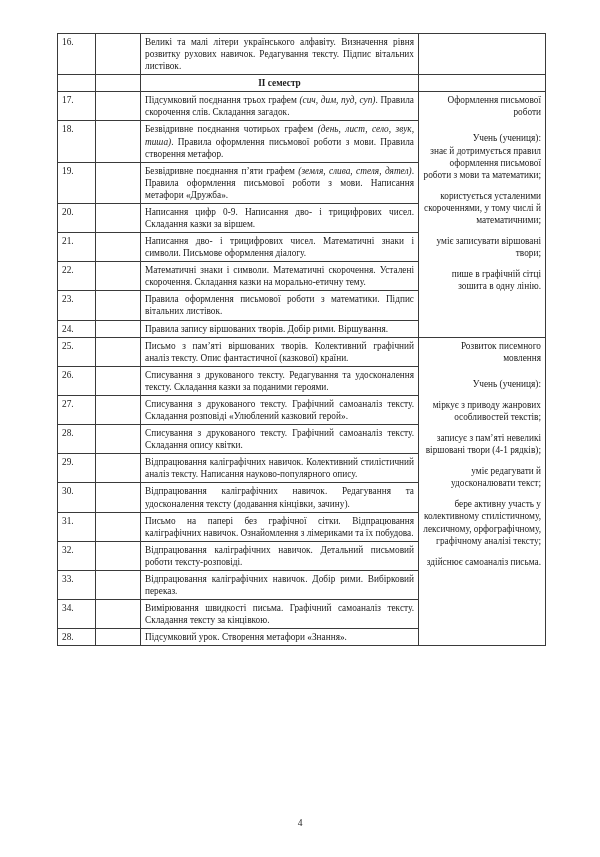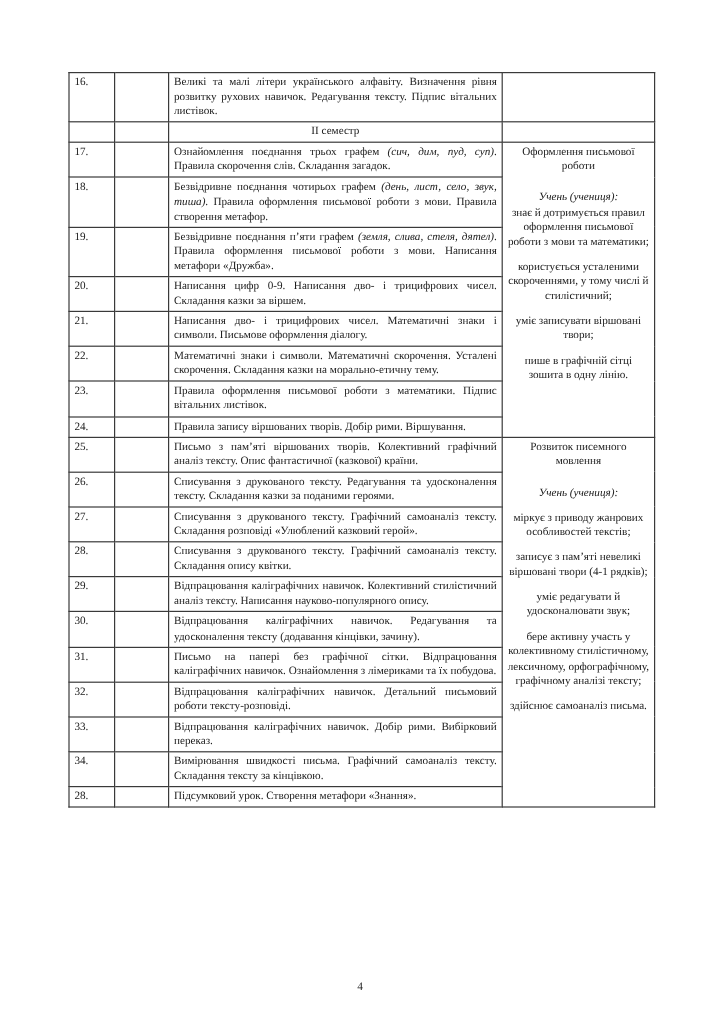--- a/index.html
+++ b/index.html
@@ -20,21 +20,21 @@
     position: absolute;
     left: 0;
     top: 0;
     width: 600px;
     height: 857px;
   }
 
   .doc-table {
     position: absolute;
     left: 57px;
-    top: 60px;
+    top: 33px;
     width: 488px;
     border-collapse: collapse;
     table-layout: fixed;
     padding-left: 18px;
   }
 
   .doc-table td {
     border: 1px solid #3a3a3a;
     vertical-align: top;
     padding: 2px 4px 2px 4px;
@@ -62,39 +62,38 @@
     text-justify: inter-word;
     hyphens: manual;
     padding-left: 5px;
     padding-right: 5px;
   }
 
   .cell-main em { font-style: italic; }
 
   .semester-cell {
     text-align: center;
-    font-weight: normal;
+    font-weight: bold;
     padding-top: 3px;
     padding-bottom: 3px;
   }
 
   
   .cell-right {
     padding-left: 5px;
     padding-right: 4px;
     padding-top: 3px;
     line-height: 1.32;
-    text-align: center;
+    text-align: right;
     margin-top: 20px;
   }
   .cell-right .heading {
     margin: 0 0 0 0;
   }
   .cell-right .actor {
-    font-style: italic;
     margin: 0;
   }
   .cell-right .blk {
     margin: 0;
   }
   .cell-right .gap-lg { height: 14px; }
   .cell-right .gap-sm { height: 9px; }
 
   .page-number {
     position: absolute;
@@ -130,28 +129,28 @@
       <tr>
         <td class="cell-num"></td>
         <td class="cell-blank"></td>
         <td class="semester-cell">II семестр</td>
         <td class="cell-blank"></td>
       </tr>
 
       <tr>
         <td class="cell-num">17.</td>
         <td class="cell-blank"></td>
-        <td class="cell-main"><span>Ознайомлення поєднання трьох графем </span><em>(сич, дим, пуд, суп)</em><span>. Правила скорочення слів. Складання загадок.</span></td>
+        <td class="cell-main"><span>Підсумковий поєднання трьох графем </span><em>(сич, дим, пуд, суп)</em><span>. Правила скорочення слів. Складання загадок.</span></td>
         <td class="cell-right" rowspan="8">
           <div class="heading">Оформлення письмової роботи</div>
           <div class="gap-lg"></div>
           <div class="actor">Учень (учениця):</div>
           <div class="blk">знає й дотримується правил оформлення письмової роботи з мови та математики;</div>
           <div class="gap-sm"></div>
-          <div class="blk">користується усталеними скороченнями, у тому числі й стилістичний;</div>
+          <div class="blk">користується усталеними скороченнями, у тому числі й математичними;</div>
           <div class="gap-sm"></div>
           <div class="blk">уміє записувати віршовані твори;</div>
           <div class="gap-sm"></div>
           <div class="blk">пише в графічній сітці зошита в одну лінію.</div>
         </td>
       </tr>
 
       <tr>
         <td class="cell-num">18.</td>
         <td class="cell-blank"></td>
@@ -200,21 +199,21 @@
         <td class="cell-main">Письмо з пам’яті віршованих творів. Колективний графічний аналіз тексту. Опис фантастичної (казкової) країни.</td>
         <td class="cell-right" rowspan="11">
           <div class="heading">Розвиток писемного мовлення</div>
           <div class="gap-lg"></div>
           <div class="actor">Учень (учениця):</div>
           <div class="gap-sm"></div>
           <div class="blk">міркує з приводу жанрових особливостей текстів;</div>
           <div class="gap-sm"></div>
           <div class="blk">записує з пам’яті невеликі віршовані твори (4-1 рядків);</div>
           <div class="gap-sm"></div>
-          <div class="blk">уміє редагувати й удосконалювати звук;</div>
+          <div class="blk">уміє редагувати й удосконалювати текст;</div>
           <div class="gap-sm"></div>
           <div class="blk">бере активну участь у колективному стилістичному, лексичному, орфографічному, графічному аналізі тексту;</div>
           <div class="gap-sm"></div>
           <div class="blk">здійснює самоаналіз письма.</div>
         </td>
       </tr>
 
       <tr>
         <td class="cell-num">26.</td>
         <td class="cell-blank"></td>

